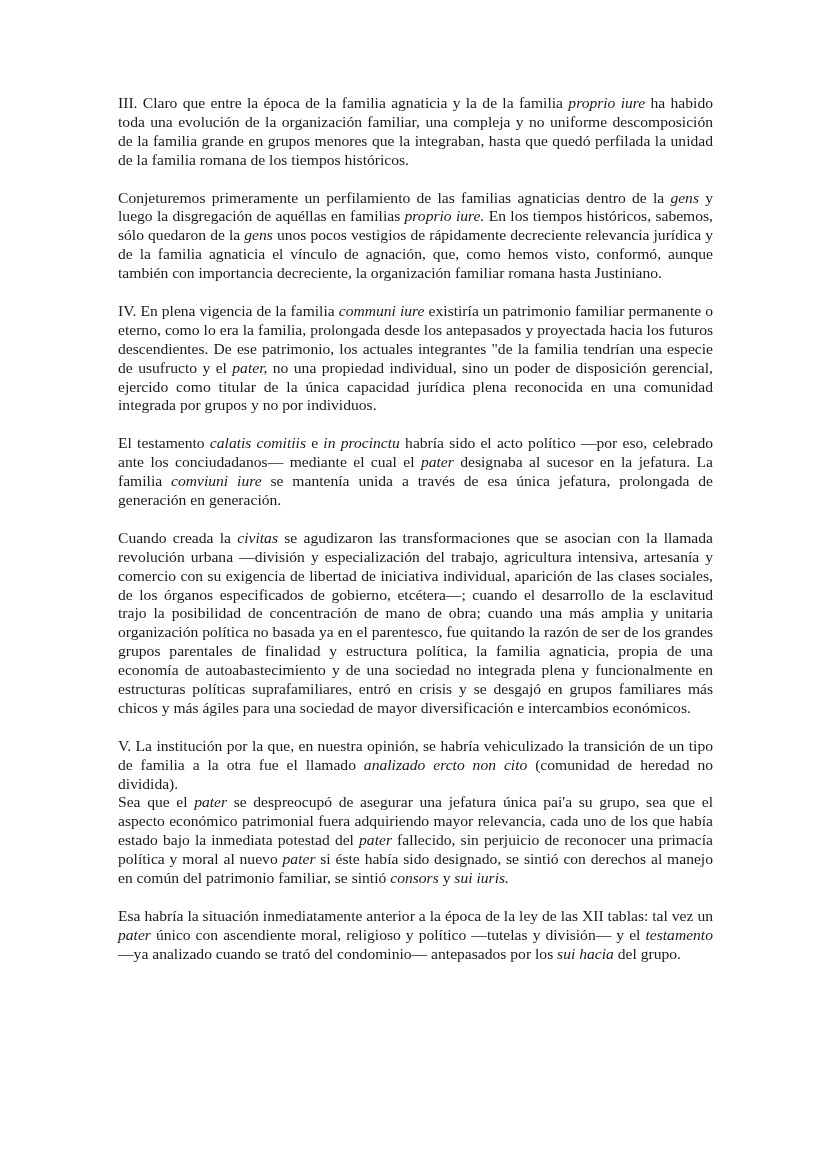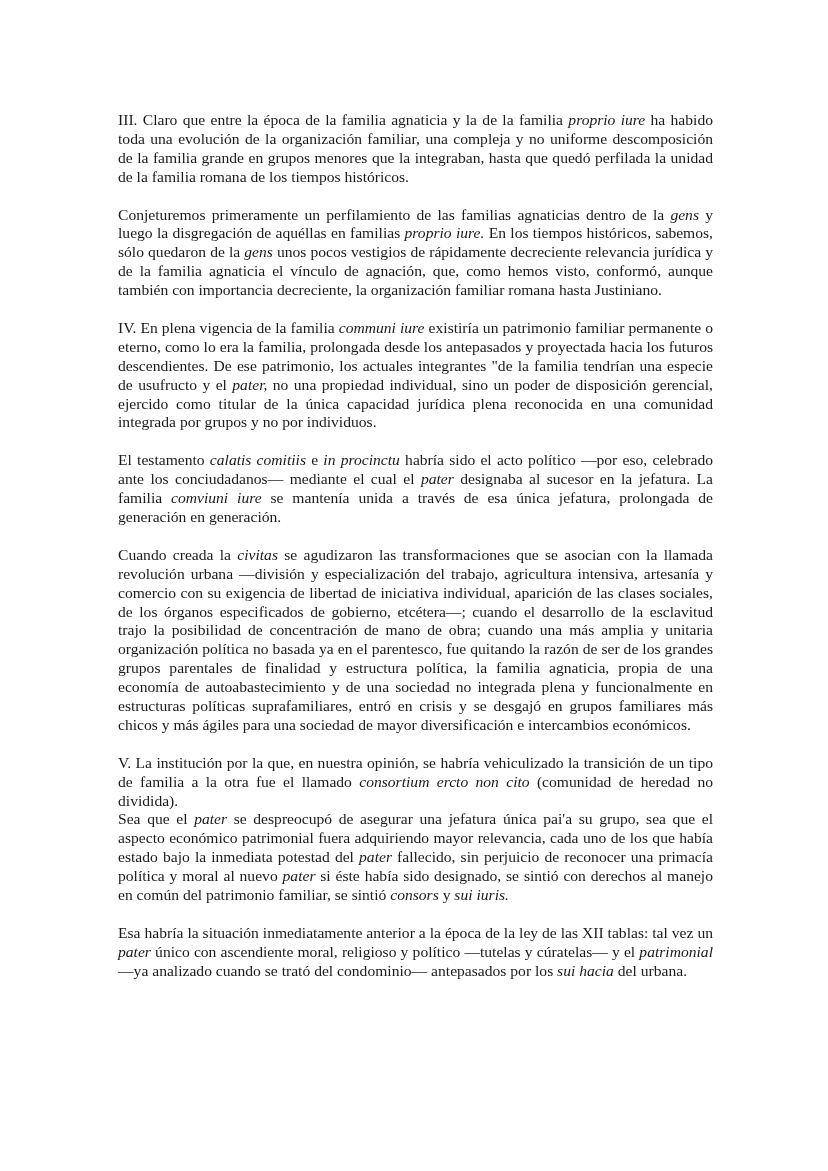--- a/index.html
+++ b/index.html
@@ -1,36 +1,36 @@
 <!DOCTYPE html>
 <html><head>
 <meta charset="utf-8">
 <style>
   html, body { margin: 0; padding: 0; background: #ffffff; }
   body { width: 828px; height: 1171px; position: relative; overflow: hidden; }
   .page {
     position: absolute;
     left: 118px;
-    top: 111px;
+    top: 94px;
     width: 595px;
     font-family: "Liberation Serif", "DejaVu Serif", serif;
     font-size: 15.6px;
     line-height: 18.9px;
     color: #1a1a1a;
     text-align: justify;
   }
   .para { margin: 0 0 18.9px 0; }
   .para.tight { margin-bottom: 0; }
   i { font-style: italic; }
 </style>
 </head>
 <body>
 
 <div class="page">
   <p class="para"><span>III.  Claro que entre la época de la familia agnaticia y la de la familia </span><i>proprio iure</i><span> ha habido toda una evolución de la organización familiar, una compleja y no uniforme descomposición de la familia grande en grupos menores que la integraban, hasta que quedó perfilada la unidad de la familia romana de los tiempos históricos.</span></p>
   <p class="para"><span>Conjeturemos primeramente un perfilamiento de las familias agnaticias dentro de la </span><i>gens</i><span> y luego la disgregación de aquéllas en familias </span><i>proprio iure.</i><span> En los tiempos históricos, sabemos, sólo quedaron de la </span><i>gens</i><span> unos pocos vestigios de rápidamente decreciente relevancia jurídica y de la familia agnaticia el vínculo de agnación, que, como hemos visto, conformó, aunque también con importancia decreciente, la organización familiar romana hasta Justiniano.</span></p>
   <p class="para"><span>IV. En plena vigencia de la familia </span><i>communi iure</i><span> existiría un patrimonio familiar permanente o eterno, como lo era la familia, prolongada desde los antepasados y proyectada hacia los futuros descendientes. De ese patrimonio, los actuales integrantes "de la familia tendrían una especie de usufructo y el </span><i>pater,</i><span> no una propiedad individual, sino un poder de disposición gerencial, ejercido como titular de la única capacidad jurídica plena reconocida en una comunidad integrada por grupos y no por individuos.</span></p>
   <p class="para"><span>El testamento </span><i>calatis comitiis</i><span> e </span><i>in procinctu</i><span> habría sido el acto político —por eso, celebrado ante los conciudadanos— mediante el cual el </span><i>pater</i><span> designaba al sucesor en la jefatura. La familia </span><i>comviuni iure</i><span> se mantenía unida a través de esa única jefatura, prolongada de generación en generación.</span></p>
   <p class="para"><span>Cuando creada la </span><i>civitas</i><span> se agudizaron las transformaciones que se asocian con la llamada revolución urbana —división y especialización del trabajo, agricultura intensiva, artesanía y comercio con su exigencia de libertad de iniciativa individual, aparición de las clases sociales, de los órganos especificados de gobierno, etcétera—; cuando el desarrollo de la esclavitud trajo la posibilidad de concentración de mano de obra; cuando una más amplia y unitaria organización política no basada ya en el parentesco, fue quitando la razón de ser de los grandes grupos parentales de finalidad y estructura política, la familia agnaticia, propia de una economía de autoabastecimiento y de una sociedad no integrada plena y funcionalmente en estructuras políticas suprafamiliares, entró en crisis y se desgajó en grupos familiares más chicos y más ágiles para una sociedad de mayor diversificación e intercambios económicos.</span></p>
-  <p class="para tight"><span>V. La institución por la que, en nuestra opinión, se habría vehiculizado la transición de un tipo de familia a la otra fue el llamado </span><i>consortium ercto non cito</i><span> (comunidad de heredad no dividida).</span></p>
+  <p class="para tight"><span>V. La institución por la que, en nuestra opinión, se habría vehiculizado la transición de un tipo de familia a la otra fue el llamado </span><i>analizado ercto non cito</i><span> (comunidad de heredad no dividida).</span></p>
   <p class="para"><span>Sea que el </span><i>pater</i><span> se despreocupó de asegurar una jefatura única pai'a su grupo, sea que el aspecto económico patrimonial fuera adquiriendo mayor relevancia, cada uno de los que había estado bajo la inmediata potestad del </span><i>pater</i><span> fallecido, sin perjuicio de reconocer una primacía política y moral al nuevo </span><i>pater</i><span> si éste había sido designado, se sintió con derechos al manejo en común del patrimonio familiar, se sintió </span><i>consors</i><span> y </span><i>sui iuris.</i></p>
-  <p class="para"><span>Esa habría la situación inmediatamente anterior a la época de la ley de las XII tablas: tal vez un </span><i>pater</i><span> único con ascendiente moral, religioso y político —tutelas y cúratelas— y el </span><i>patrimonial</i><span> —ya analizado cuando se trató del condominio— antepasados por los </span><i>sui hacia</i><span> del urbana.</span></p>
+  <p class="para"><span>Esa habría la situación inmediatamente anterior a la época de la ley de las XII tablas: tal vez un </span><i>pater</i><span> único con ascendiente moral, religioso y político —tutelas y división— y el </span><i>testamento</i><span> —ya analizado cuando se trató del condominio— antepasados por los </span><i>sui hacia</i><span> del grupo.</span></p>
 </div>
 
 </body></html>

